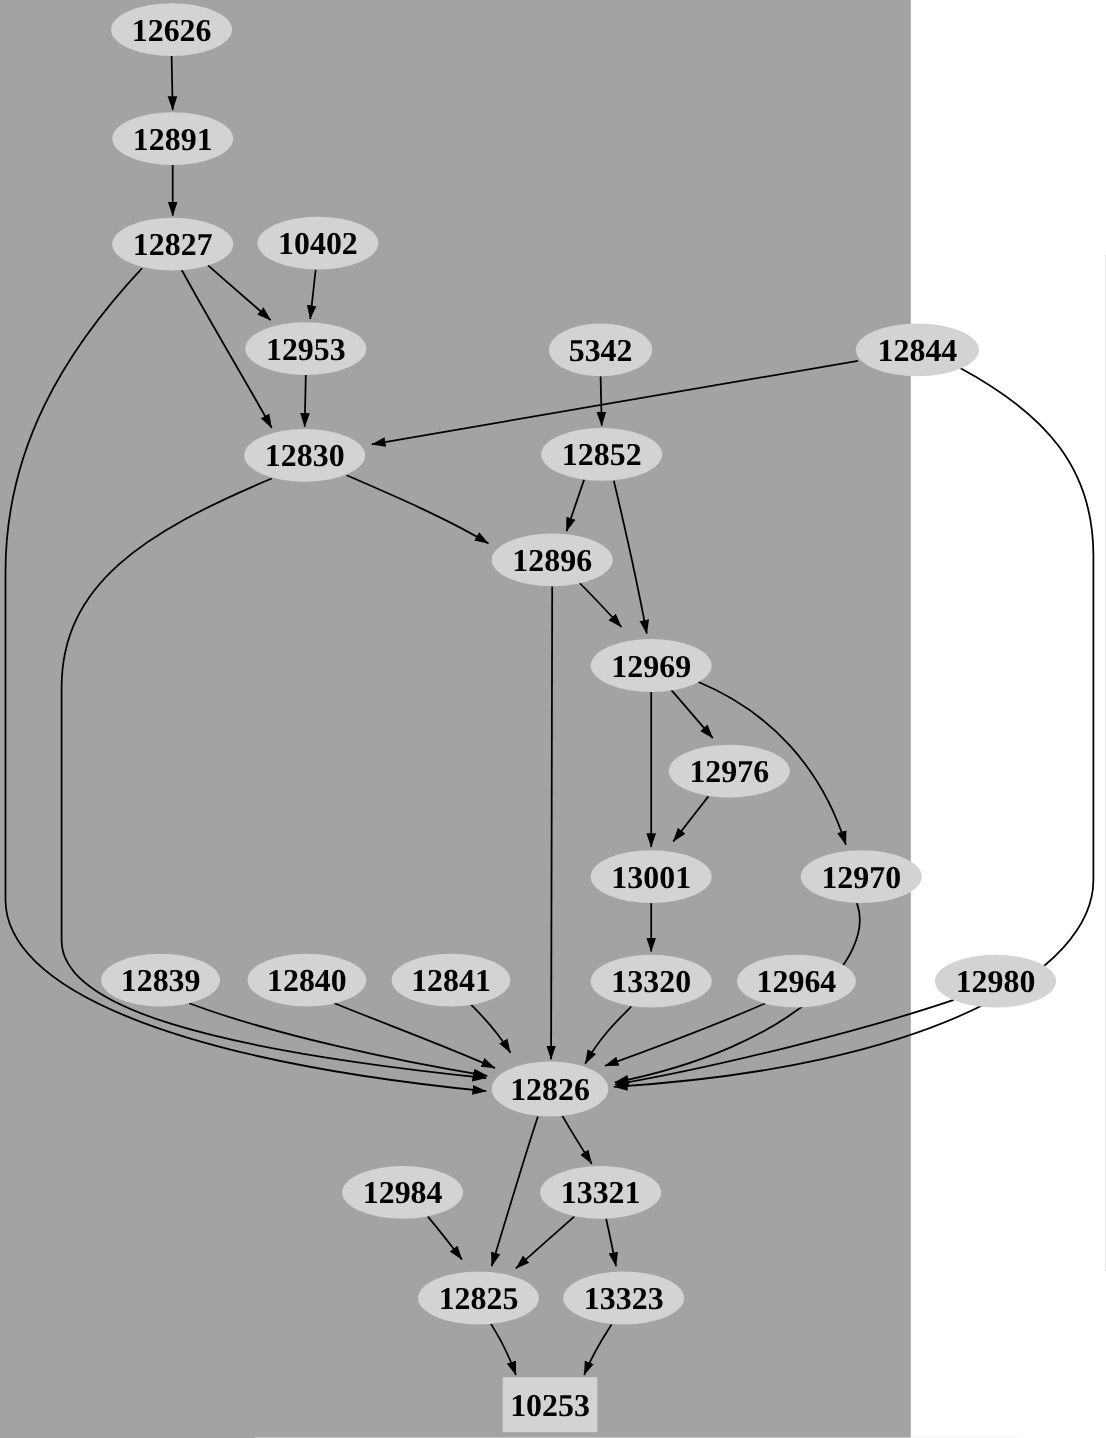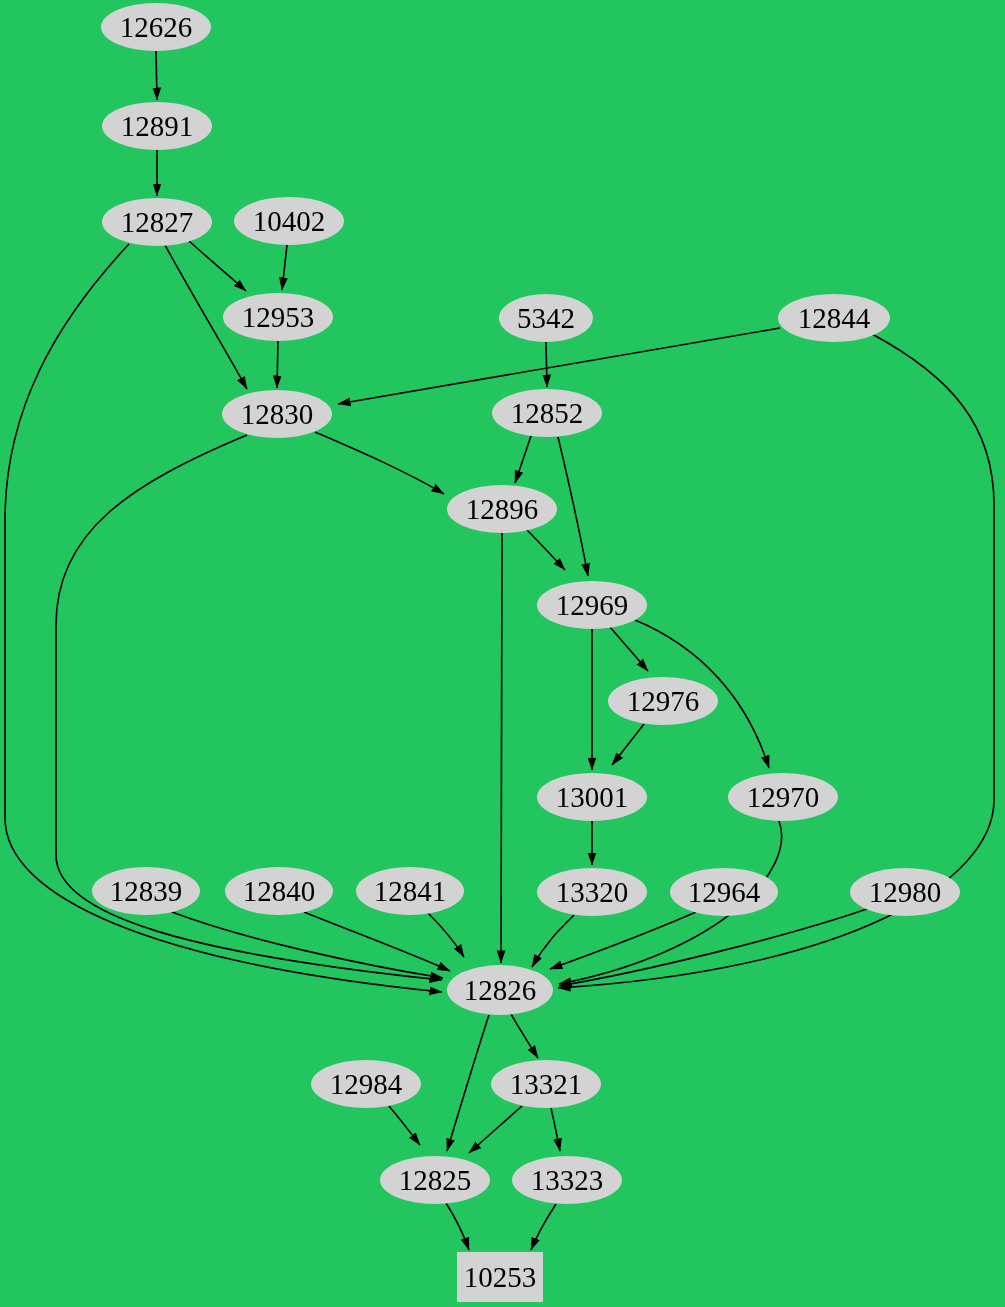--- a/index.html
+++ b/index.html
@@ -2,24 +2,25 @@
 <html><head>
 <meta charset="utf-8">
 <style>
   html, body {
     margin: 0;
     padding: 0;
     background: #ffffff;
   }
   .stage {
     position: relative;
-    width: 1005px;
+    width: 828px;
     height: 1307px;
-    background: #22c55e;
+    background: #a3a3a3;
     font-family: "Liberation Serif", "DejaVu Serif", serif;
+    font-weight: bold;
   }
   svg { display: block; }
   .node-shape { fill: #d3d3d3; stroke: none; }
   .node-label {
     font-family: "Liberation Serif", "DejaVu Serif", serif;
     font-size: 29px;
     fill: #000000;
     text-anchor: middle;
   }
   .edge {

